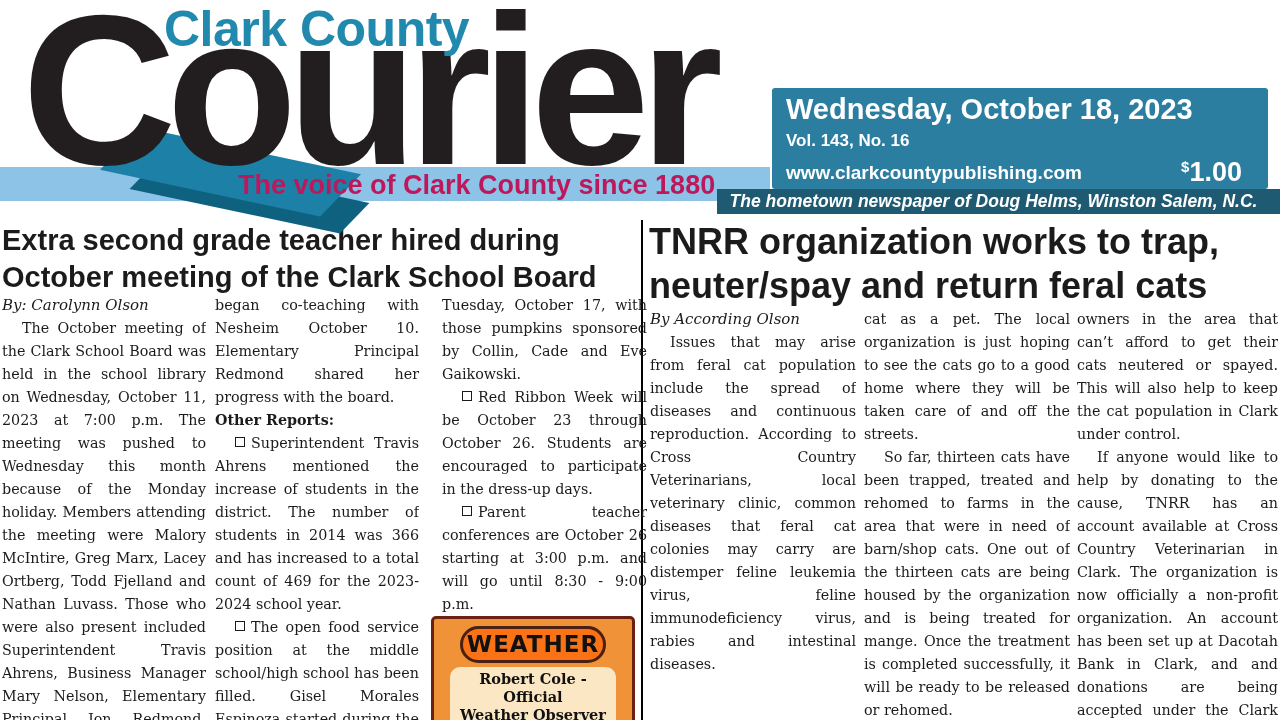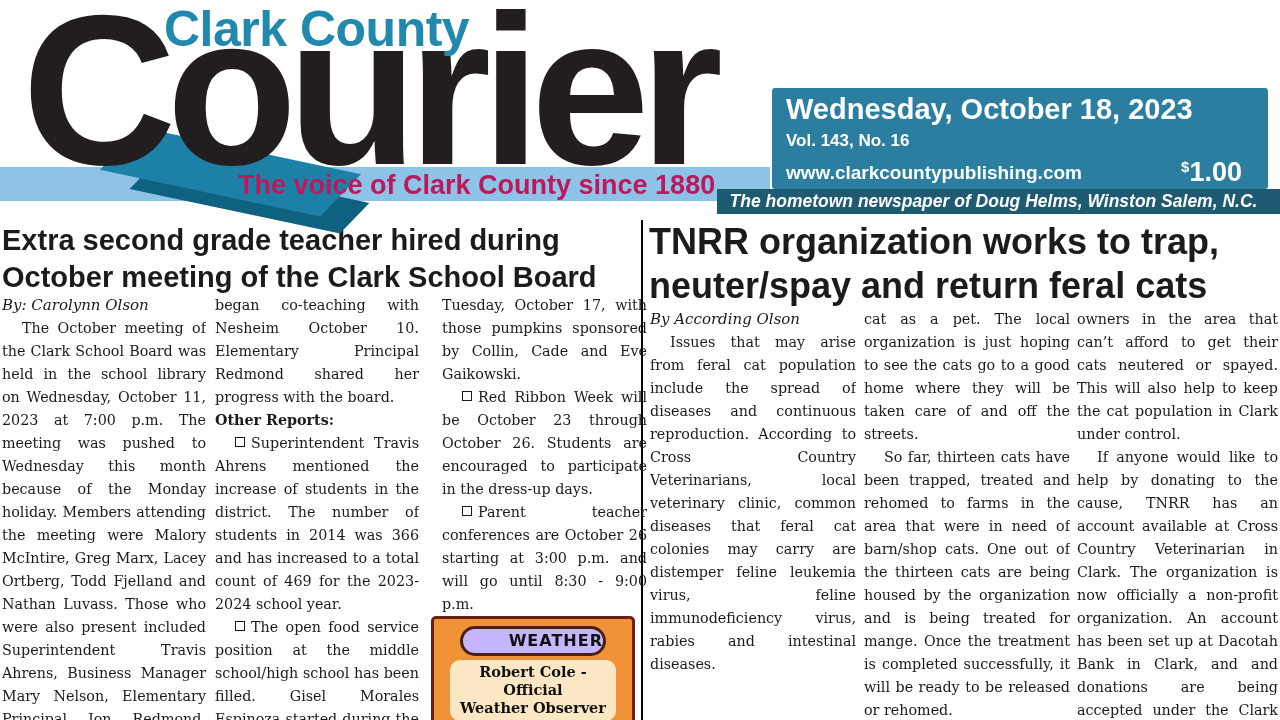--- a/index.html
+++ b/index.html
@@ -51,23 +51,23 @@
   .byline{margin:0;font-style:italic;font-size:15px;}
   .para{margin:0;text-indent:20px;}
   .para.cont{text-indent:0;}
   .para.b{font-weight:bold;text-indent:0;}
   .sq{display:inline-block;width:8px;height:8px;border:1.5px solid #1b1b1b;
       margin-right:6px;position:relative;top:-1px;}
 
   
   .weather{position:absolute;left:431px;top:616px;width:204px;height:160px;
       background:#f09238;border:3px solid #6b2112;border-radius:5px;box-sizing:border-box;}
-  .w-pill{margin:7px 26px 4px 26px;background:#c4b5fd;border:3px solid #4a2012;
-      border-radius:20px;text-align:right;padding:2px 0 3px 0;
-      font-family:"DejaVu Sans", sans-serif;font-weight:bold;font-size:16px;
+  .w-pill{margin:7px 26px 4px 26px;background:#f97316;border:3px solid #4a2012;
+      border-radius:20px;text-align:center;padding:2px 0 3px 0;
+      font-family:"DejaVu Sans", sans-serif;font-weight:bold;font-size:23px;
       letter-spacing:1px;color:#111;}
   .w-observer{margin:3px 16px 8px 16px;background:#fce7c4;border-radius:10px;
       text-align:center;font-family:"DejaVu Serif", serif;font-weight:bold;
       font-size:14.5px;line-height:18px;padding:3px 0 4px 0;color:#111;}
 </style>
 </head>
 <body>
 
 <div class="masthead">
   <div class="tagline-band"></div>

